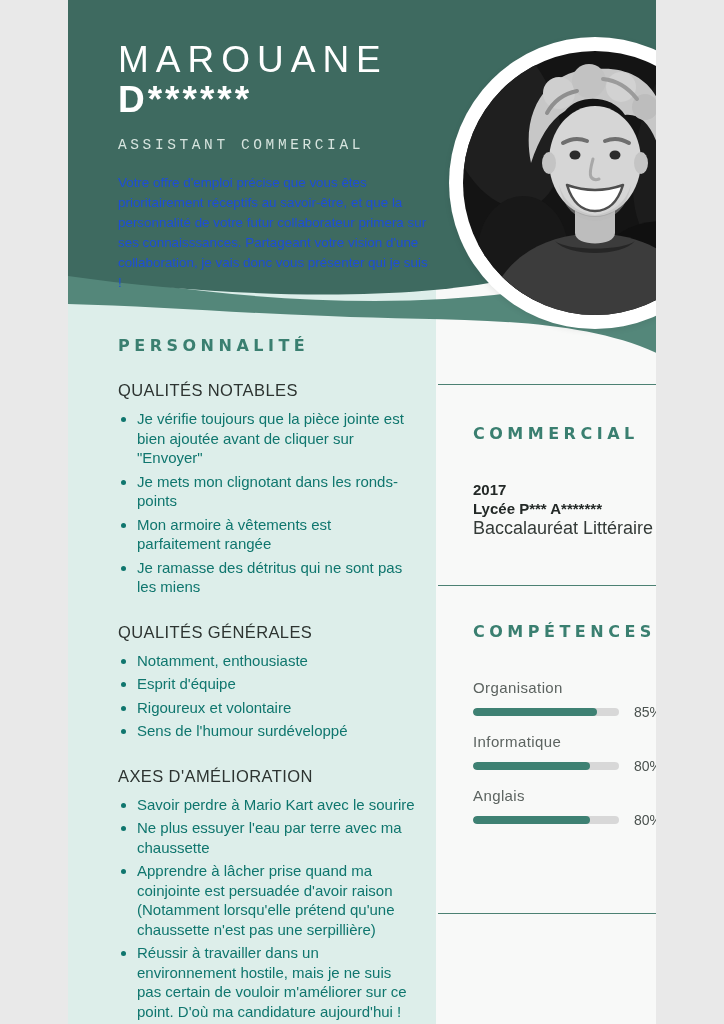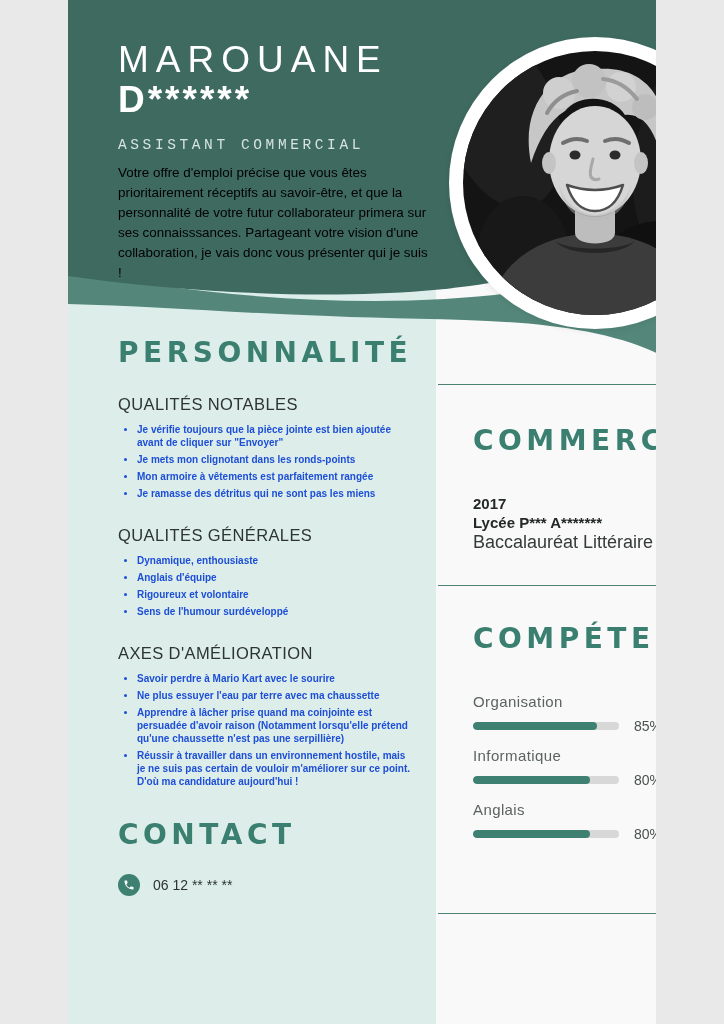--- a/index.html
+++ b/index.html
@@ -9,37 +9,37 @@
     margin:0 auto;
   }
   .left-bg{position:absolute;left:0;top:0;width:368px;height:1024px;background:#ddeeea;}
   .header-shapes{position:absolute;left:0;top:0;}
 
   
   .hero{position:absolute;left:50px;top:40px;width:316px;color:#ffffff;}
   .first-name{margin:0;font-size:37px;font-weight:400;letter-spacing:7px;line-height:1.1;}
   .last-name{margin:0;font-size:37px;font-weight:700;letter-spacing:3px;line-height:1.05;}
   .job-title{margin-top:17px;font-size:14.5px;letter-spacing:3.6px;color:#d6e4de;font-weight:500;font-family:Liberation Mono, monospace;}
-  .intro{margin-top:10px;font-size:13.4px;line-height:1.5;color:#000000;}
+  .intro{margin-top:20px;font-size:13.4px;line-height:1.5;color:#1d4ed8;}
 
   
   .photo{
     position:absolute;left:381px;top:37px;width:292px;height:292px;border-radius:50%;
     background:#ffffff;display:flex;align-items:center;justify-content:center;
     box-shadow:0 2px 6px rgba(0,0,0,0.08);
   }
   .photo svg{border-radius:50%;}
 
   
   .left-content{position:absolute;left:50px;top:336px;width:298px;color:#39413e;}
-  .section-title{font-size:28px;font-weight:700;letter-spacing:4.5px;color:#3a7f70;
+  .section-title{font-size:16px;font-weight:700;letter-spacing:4.5px;color:#3a7f70;
     font-family:"DejaVu Sans",sans-serif;}
   .group-heading{margin:26px 0 9px 0;font-size:16.5px;font-weight:400;color:#2d3431;letter-spacing:.4px;}
   .left-content .section-title{margin-bottom:4px;}
-  ul.bullets{margin:0 0 10px 0;padding-left:19px;font-size:10px;line-height:1.3;color:#1d4ed8;font-weight:bold;}
+  ul.bullets{margin:0 0 10px 0;padding-left:19px;font-size:15px;line-height:1.3;color:#0f766e;}
   ul.bullets li{margin-bottom:4px;}
 
   
   .contact-title{margin-top:30px;}
   .contact-row{display:flex;align-items:center;gap:13px;margin-top:23px;}
   .contact-icon{width:22px;height:22px;border-radius:50%;background:#3e8173;flex:0 0 22px;
     display:flex;align-items:center;justify-content:center;}
   .contact-text{font-size:14px;color:#2c3330;}
 
   
@@ -131,22 +131,22 @@
     <h3 class="group-heading">QUALITÉS NOTABLES</h3>
     <ul class="bullets">
       <li>Je vérifie toujours que la pièce jointe est bien ajoutée avant de cliquer sur "Envoyer"</li>
       <li>Je mets mon clignotant dans les ronds-points</li>
       <li>Mon armoire à vêtements est parfaitement rangée</li>
       <li>Je ramasse des détritus qui ne sont pas les miens</li>
     </ul>
 
     <h3 class="group-heading">QUALITÉS GÉNÉRALES</h3>
     <ul class="bullets">
-      <li>Dynamique, enthousiaste</li>
-      <li>Anglais d'équipe</li>
+      <li>Notamment, enthousiaste</li>
+      <li>Esprit d'équipe</li>
       <li>Rigoureux et volontaire</li>
       <li>Sens de l'humour surdéveloppé</li>
     </ul>
 
     <h3 class="group-heading">AXES D'AMÉLIORATION</h3>
     <ul class="bullets">
       <li>Savoir perdre à Mario Kart avec le sourire</li>
       <li>Ne plus essuyer l'eau par terre avec ma chaussette</li>
       <li>Apprendre à lâcher prise quand ma coinjointe est persuadée d'avoir raison (Notamment lorsqu'elle prétend qu'une chaussette n'est pas une serpillière)</li>
       <li>Réussir à travailler dans un environnement hostile, mais je ne suis pas certain de vouloir m'améliorer sur ce point. D'où ma candidature aujourd'hui !</li>

